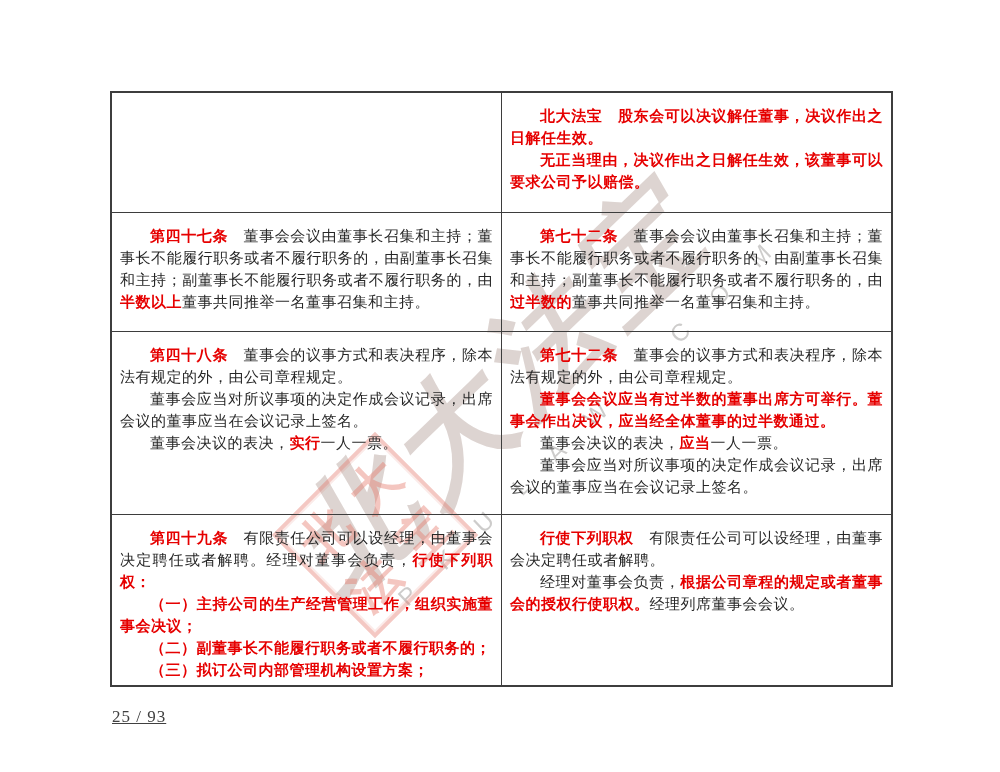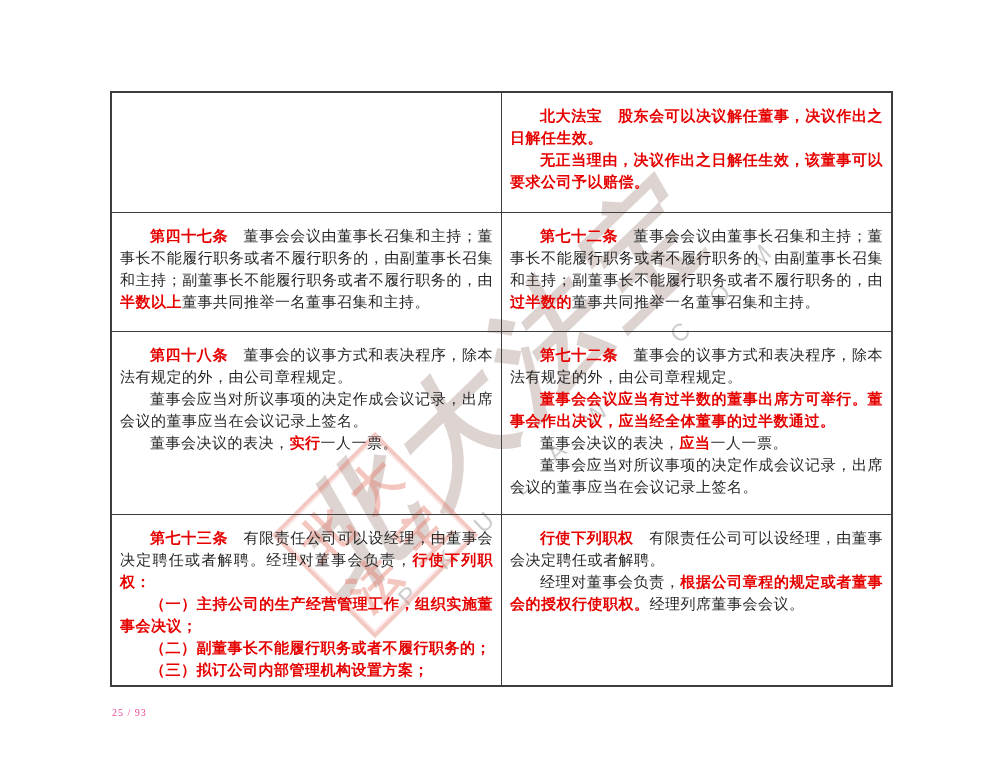--- a/index.html
+++ b/index.html
@@ -50,21 +50,21 @@
   .doc-table p {
     margin:0; font-size:15px; line-height:22px; text-align:justify;
     text-indent:2em; letter-spacing:0.5px;
   }
   .run-txt { color:#272727; }
   .run-em  { color:#e60000; font-weight:bold; font-family:"Liberation Sans", sans-serif; }
 
   
   .page-footer {
     position:absolute; left:112px; top:707px; z-index:2;
-    font-size:10px; color:#ec4899; letter-spacing:1px;
+    font-size:17px; color:#404040; letter-spacing:1px;text-decoration:underline;
   }
 </style>
 </head>
 <body>
 
 <div class="page">
 
   <div class="wm-band">
     <span class="wm-calligraphy">北大法宝</span>
   </div>
@@ -103,21 +103,21 @@
           </td>
           <td>
             <p><span class="run-em">第七十二条</span><span class="run-txt">　董事会的议事方式和表决程序，除本法有规定的外，由公司章程规定。</span></p>
             <p><span class="run-em">董事会会议应当有过半数的董事出席方可举行。董事会作出决议，应当经全体董事的过半数通过。</span></p>
             <p><span class="run-txt">董事会决议的表决，</span><span class="run-em">应当</span><span class="run-txt">一人一票。</span></p>
             <p><span class="run-txt">董事会应当对所议事项的决定作成会议记录，出席会议的董事应当在会议记录上签名。</span></p>
           </td>
         </tr>
         <tr style="height: 155px;">
           <td>
-            <p><span class="run-em">第七十三条</span><span class="run-txt">　有限责任公司可以设经理，由董事会决定聘任或者解聘。经理对董事会负责，</span><span class="run-em">行使下列职权：</span></p>
+            <p><span class="run-em">第四十九条</span><span class="run-txt">　有限责任公司可以设经理，由董事会决定聘任或者解聘。经理对董事会负责，</span><span class="run-em">行使下列职权：</span></p>
             <p><span class="run-em">（一）主持公司的生产经营管理工作，组织实施董事会决议；</span></p>
             <p><span class="run-em">（二）副董事长不能履行职务或者不履行职务的；</span></p>
             <p><span class="run-em">（三）拟订公司内部管理机构设置方案；</span></p>
           </td>
           <td>
             <p><span class="run-em">行使下列职权</span><span class="run-txt">　有限责任公司可以设经理，由董事会决定聘任或者解聘。</span></p>
             <p><span class="run-txt">经理对董事会负责，</span><span class="run-em">根据公司章程的规定或者董事会的授权行使职权。</span><span class="run-txt">经理列席董事会会议。</span></p>
           </td>
         </tr>
       </tbody>

